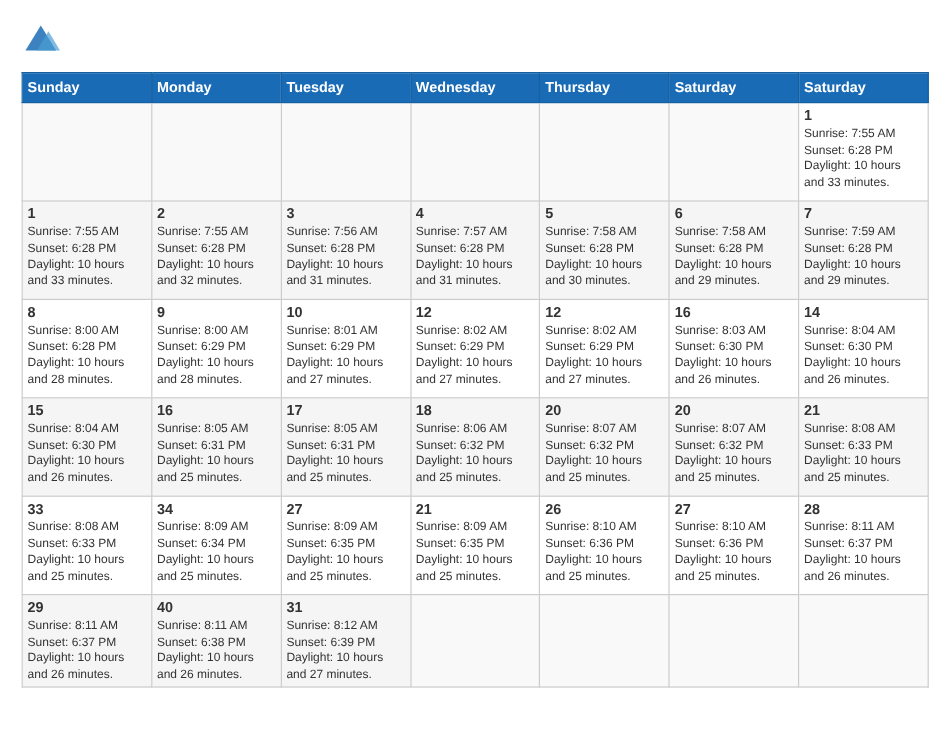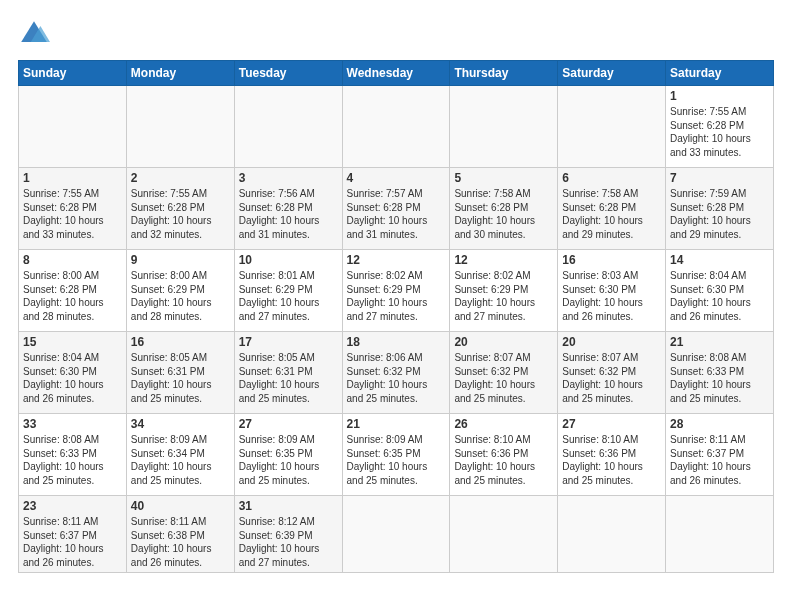--- a/index.html
+++ b/index.html
@@ -172,21 +172,21 @@
         <tr>
           <td><span class="day-num">33</span><span class="day-info">Sunrise: 8:08 AM<br>Sunset: 6:33 PM<br>Daylight: 10 hours and 25 minutes.</span></td>
           <td><span class="day-num">34</span><span class="day-info">Sunrise: 8:09 AM<br>Sunset: 6:34 PM<br>Daylight: 10 hours and 25 minutes.</span></td>
           <td><span class="day-num">27</span><span class="day-info">Sunrise: 8:09 AM<br>Sunset: 6:35 PM<br>Daylight: 10 hours and 25 minutes.</span></td>
           <td><span class="day-num">21</span><span class="day-info">Sunrise: 8:09 AM<br>Sunset: 6:35 PM<br>Daylight: 10 hours and 25 minutes.</span></td>
           <td><span class="day-num">26</span><span class="day-info">Sunrise: 8:10 AM<br>Sunset: 6:36 PM<br>Daylight: 10 hours and 25 minutes.</span></td>
           <td><span class="day-num">27</span><span class="day-info">Sunrise: 8:10 AM<br>Sunset: 6:36 PM<br>Daylight: 10 hours and 25 minutes.</span></td>
           <td><span class="day-num">28</span><span class="day-info">Sunrise: 8:11 AM<br>Sunset: 6:37 PM<br>Daylight: 10 hours and 26 minutes.</span></td>
         </tr>
         <tr class="last-row">
-          <td><span class="day-num">23</span><span class="day-info">Sunrise: 8:11 AM<br>Sunset: 6:37 PM<br>Daylight: 10 hours and 26 minutes.</span></td>
+          <td><span class="day-num">29</span><span class="day-info">Sunrise: 8:11 AM<br>Sunset: 6:37 PM<br>Daylight: 10 hours and 26 minutes.</span></td>
           <td><span class="day-num">40</span><span class="day-info">Sunrise: 8:11 AM<br>Sunset: 6:38 PM<br>Daylight: 10 hours and 26 minutes.</span></td>
           <td><span class="day-num">31</span><span class="day-info">Sunrise: 8:12 AM<br>Sunset: 6:39 PM<br>Daylight: 10 hours and 27 minutes.</span></td>
           <td class="empty-cell"></td>
           <td class="empty-cell"></td>
           <td class="empty-cell"></td>
           <td class="empty-cell"></td>
         </tr>
       </tbody>
   </table>
 </div>

